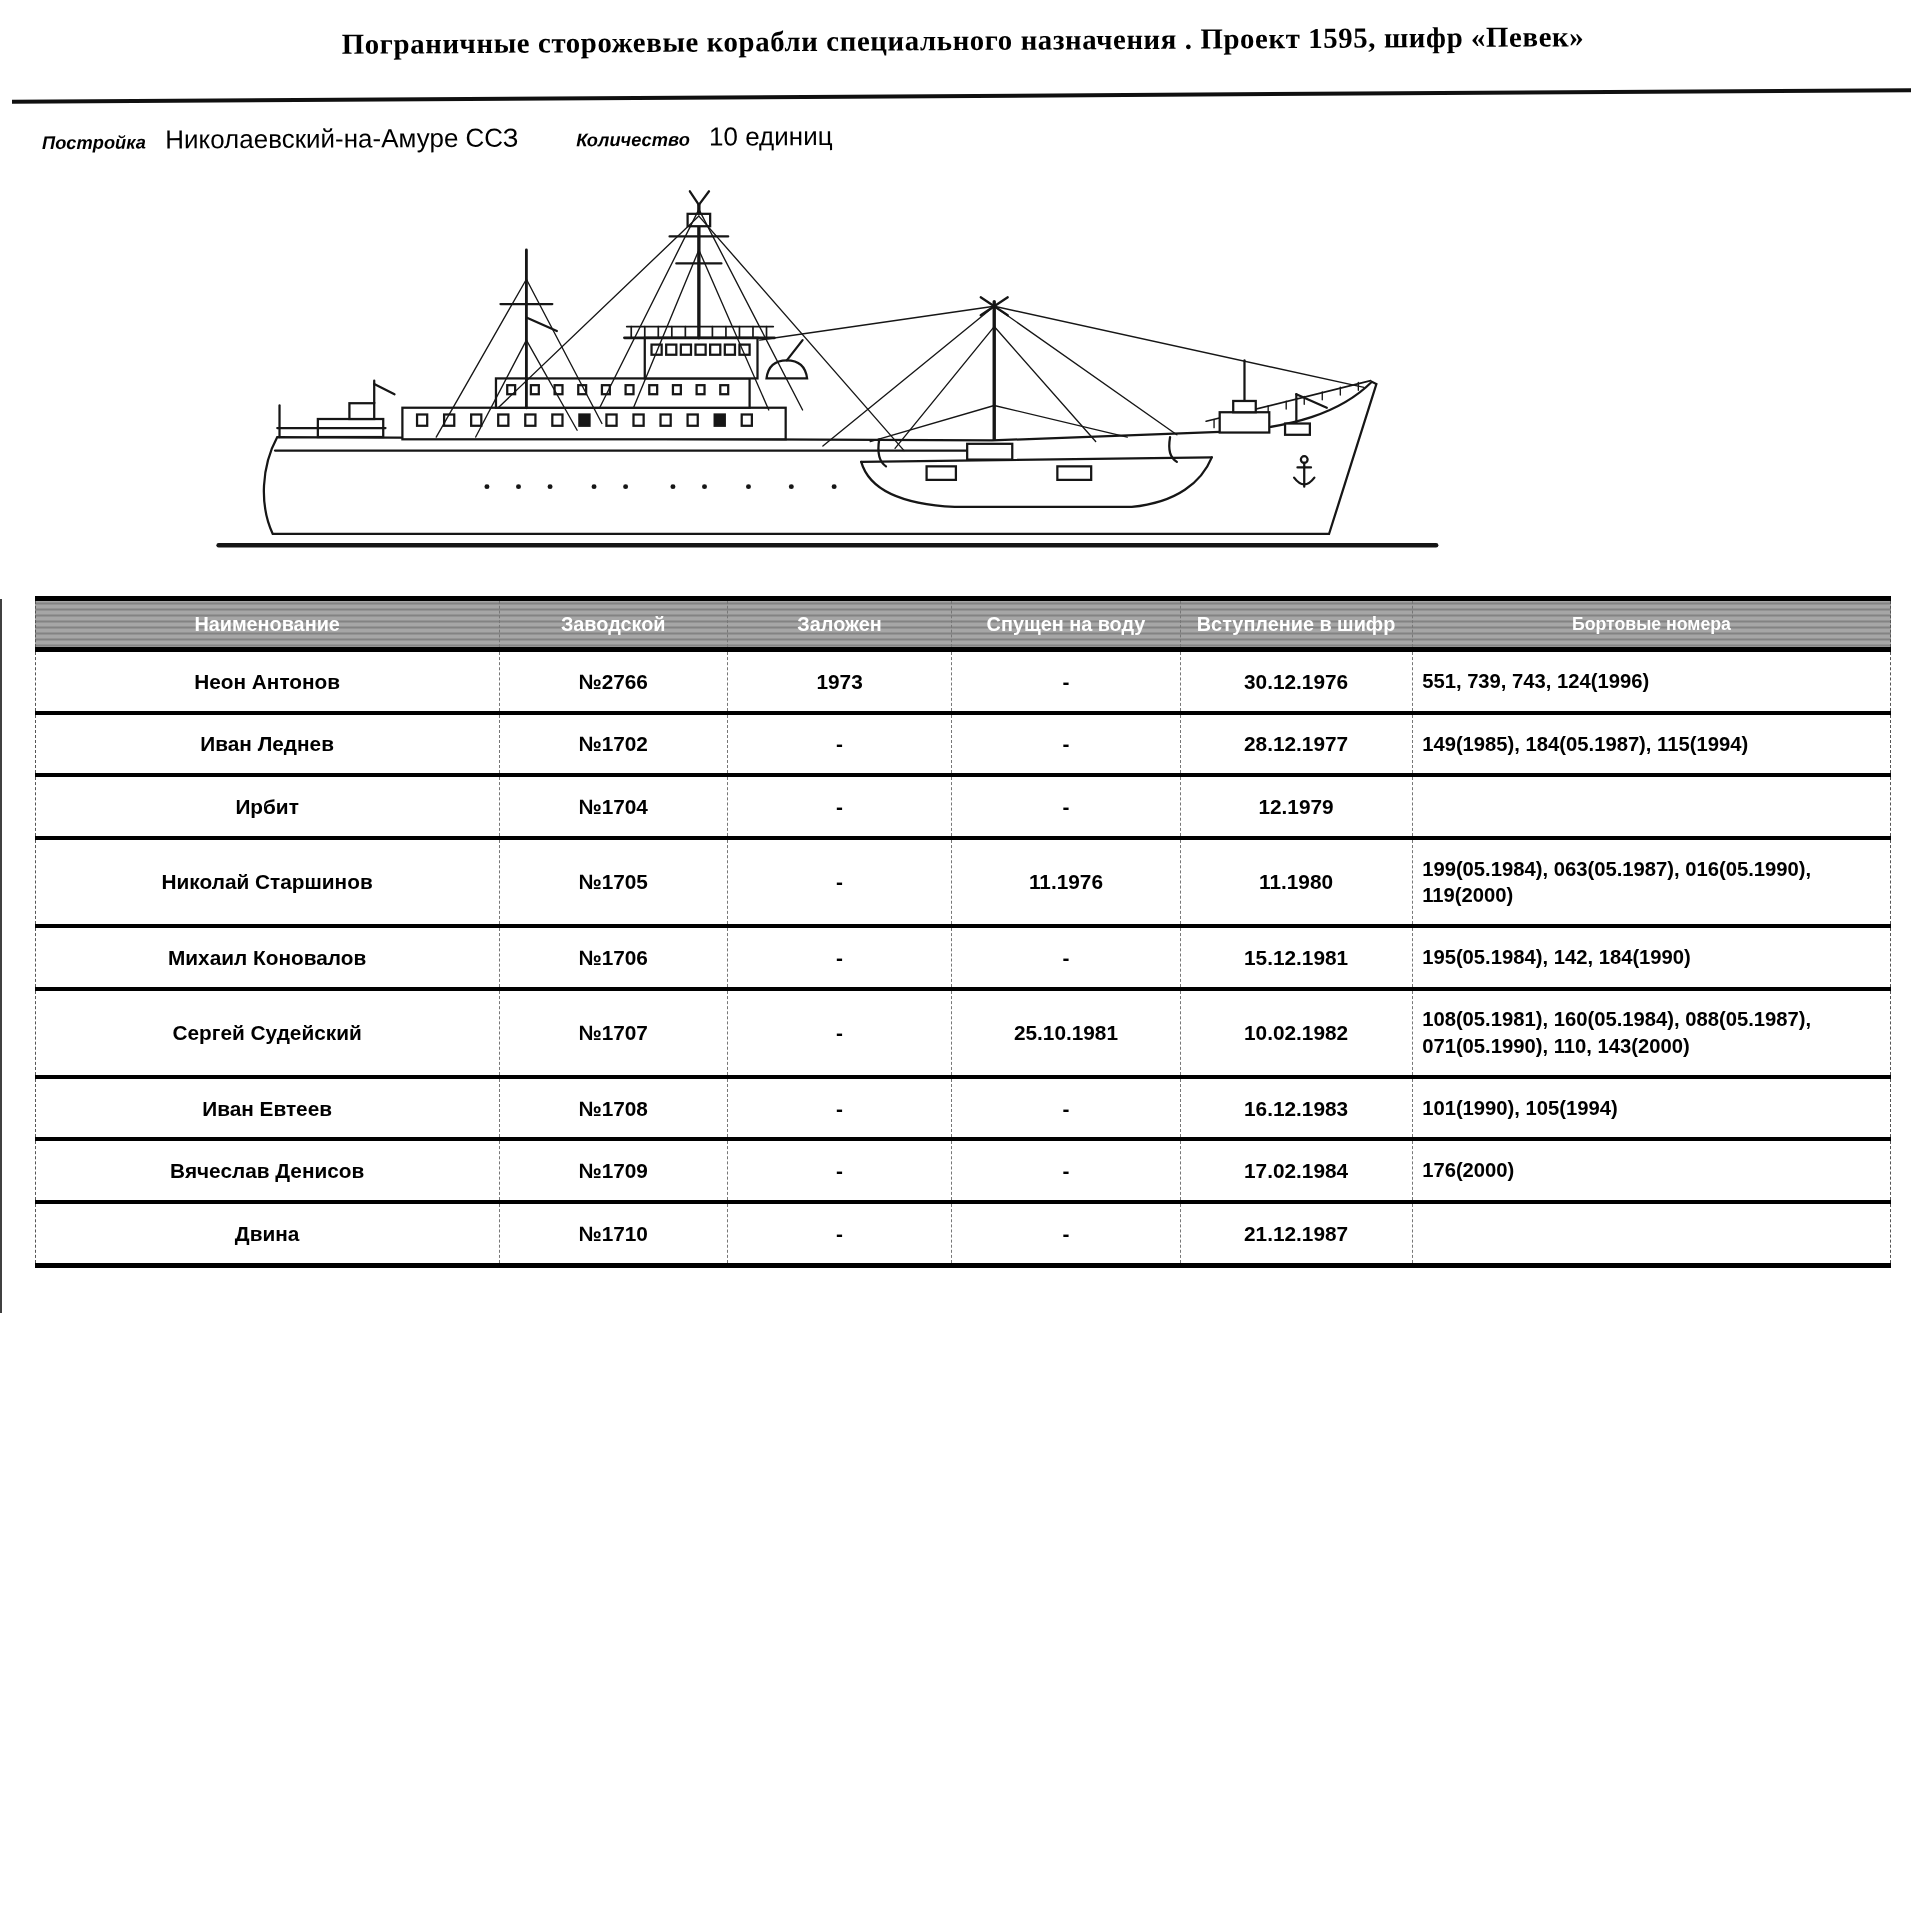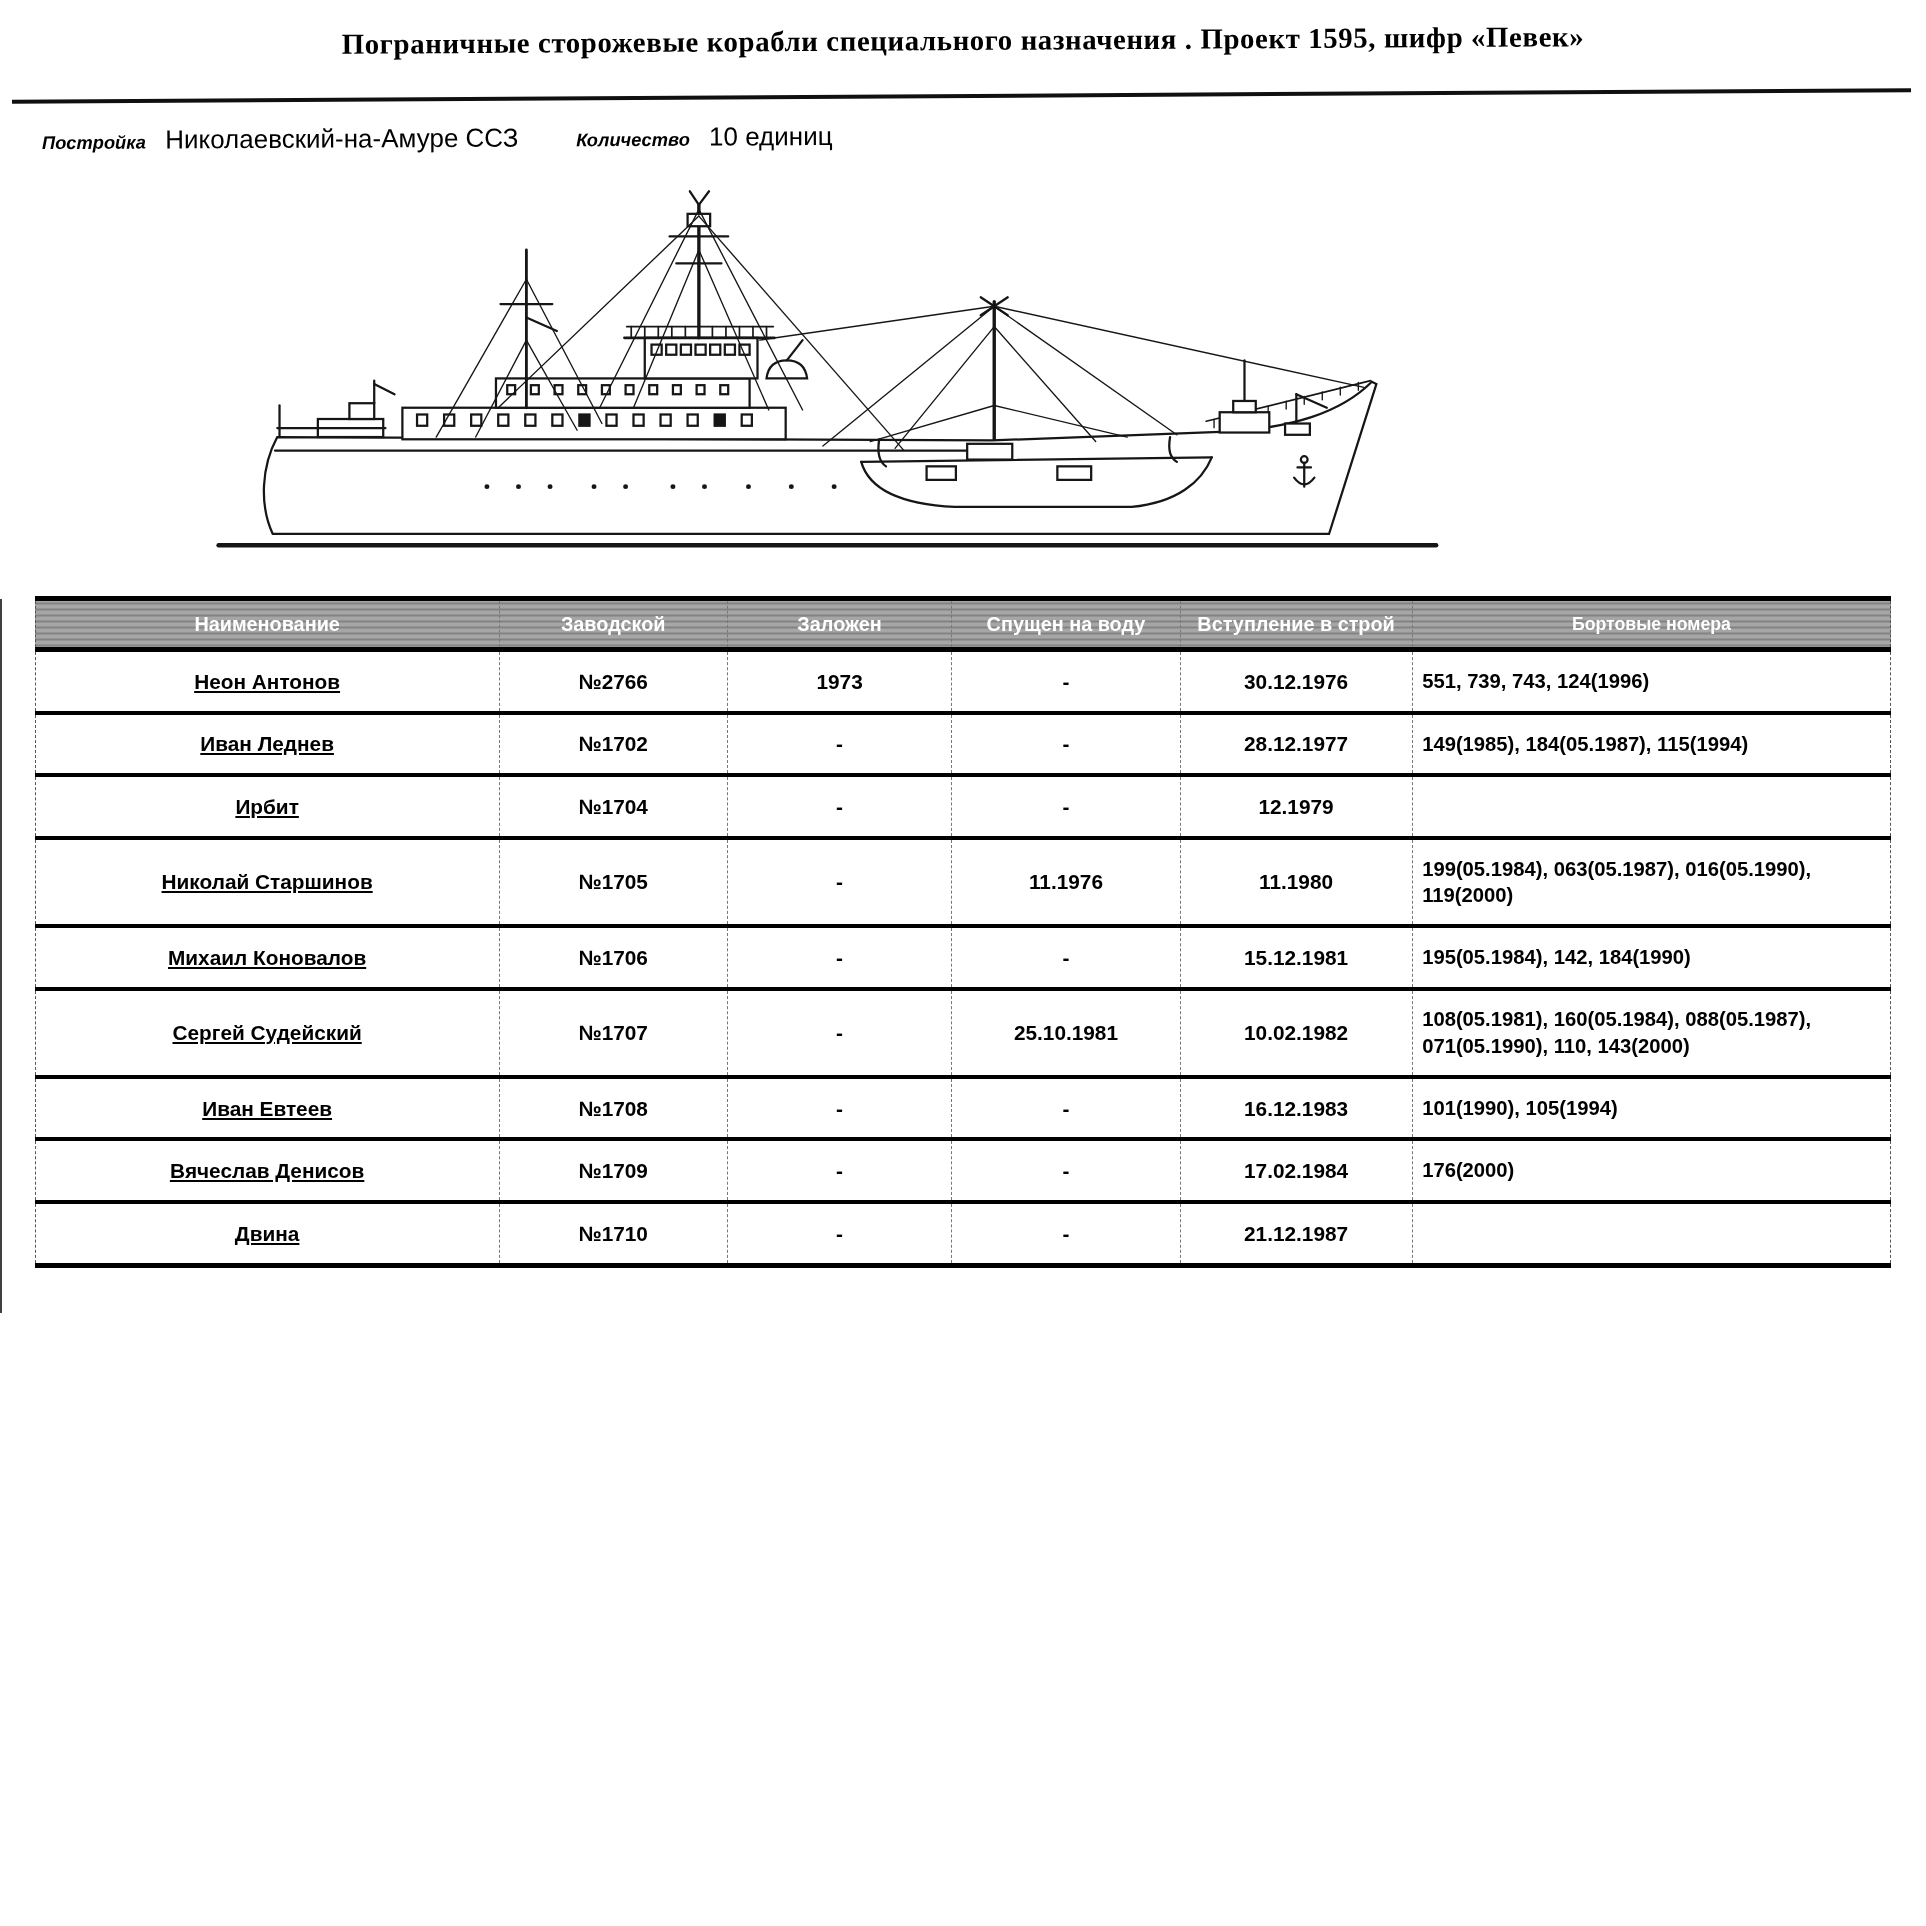--- a/index.html
+++ b/index.html
@@ -82,21 +82,21 @@
     font-size:1.08vw;
     line-height:1.3;
     padding:0.82vw 0.35vw;
     text-align:center;
     vertical-align:middle;
     border-top:0.22vw solid #000;
     border-left:0.4px dashed #777;
     word-wrap:break-word;
   }
   tbody tr:first-child td{ border-top:none; }
-  tbody td:first-child{ border-left:none;text-decoration:underline; }
+  tbody td:first-child{ border-left:none; }
   tbody td:nth-child(6){
     text-align:left;
     padding-left:0.5vw;
     font-size:1.05vw;
   }
   
   .scan-edge{
     position:absolute; left:0; top:42.8%;
     width:0.1%; height:51%;
     background:#000; opacity:.75;
@@ -291,21 +291,21 @@
         <col style="width:12.3%">
           <col style="width:12.5%">
           <col style="width:25.8%">
       </colgroup>
       <thead>
         <tr>
           <th>Наименование</th>
           <th>Заводской</th>
           <th>Заложен</th>
           <th>Спущен на воду</th>
-          <th>Вступление в строй</th>
+          <th>Вступление в шифр</th>
           <th class="small">Бортовые номера</th>
         </tr>
       </thead>
       <tbody>
         <tr>
           <td>Неон Антонов</td>
           <td>№2766</td>
           <td>1973</td>
           <td>-</td>
           <td>30.12.1976</td>

